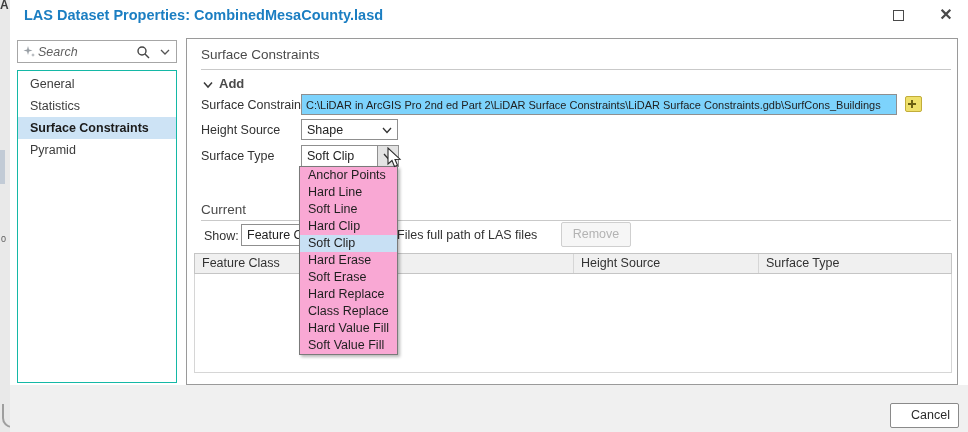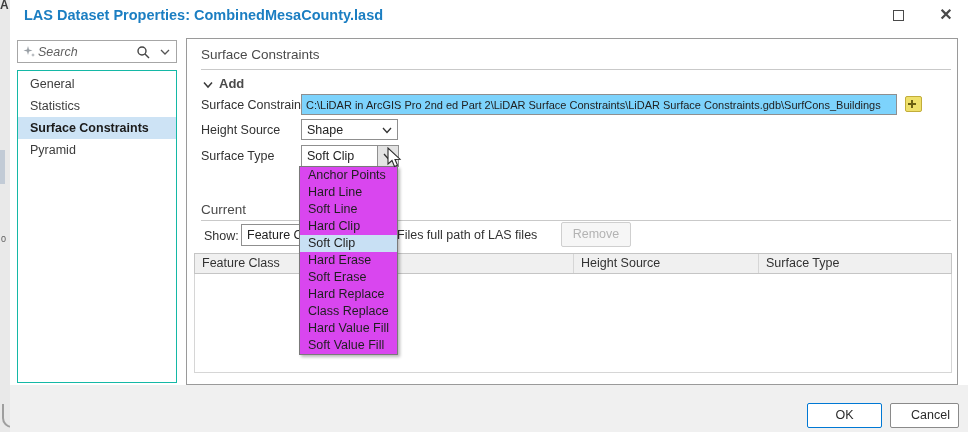--- a/index.html
+++ b/index.html
@@ -71,21 +71,21 @@
 
   
   .tbl-header { position:absolute; left:7px; top:214px; width:758px; height:21px; background:#f0f0f0; border:1px solid #c5c5c5; display:flex; }
   .tbl-hcell { height:100%; line-height:19px; font-size:12.5px; color:#323232; padding-left:7px; border-right:1px solid #d6d6d6; white-space:nowrap; cursor:default; }
   .tbl-hcell.c1 { width:379px; }
   .tbl-hcell.c2 { width:185px; }
   .tbl-hcell.c3 { width:192px; border-right:none; }
   .tbl-body { position:absolute; left:7px; top:235px; width:758px; height:99px; border:1px solid #d6d6d6; border-top:none; background:#fff; }
 
   
-  .dropdown-list { position:absolute; left:289px; top:166px; width:99px; background:#d946ef; border:1px solid #7a7a7a; box-shadow:2px 2px 3px rgba(0,0,0,0.28); z-index:50; }
+  .dropdown-list { position:absolute; left:289px; top:166px; width:99px; background:#f9a8d4; border:1px solid #7a7a7a; box-shadow:2px 2px 3px rgba(0,0,0,0.28); z-index:50; }
   .dd-item { height:17px; line-height:17px; padding-left:8px; font-size:12.5px; color:#1f1f1f; white-space:nowrap; cursor:default; }
   .dd-item.selected { background:#c8e0f4; }
 
   
   .cursor { position:absolute; left:375px; top:147px; z-index:60; pointer-events:none; }
 
   
   .footer { position:absolute; left:0; top:385px; width:958px; height:47px; background:#f0f0f0; }
   .ok-btn { position:absolute; left:797px; top:18px; width:75px; height:25px; background:#fff; border:1px solid #0078d4; border-radius:2px; font-size:12.5px; color:#2b2b2b; text-align:center; line-height:23px; cursor:default; }
   .cancel-btn { position:absolute; left:880px; top:18px; width:69px; height:25px; background:#fff; border:1px solid #8a8a8a; border-radius:2px; font-size:12.5px; color:#2b2b2b; text-align:center; line-height:23px; cursor:default;padding-left:12px; }
@@ -204,18 +204,17 @@
       <div class="dd-item">Class Replace</div>
       <div class="dd-item">Hard Value Fill</div>
       <div class="dd-item">Soft Value Fill</div>
     </div>
 
     <svg class="cursor" width="17" height="24" viewBox="0 0 17 24">
       <path d="M3 1 L3 17 L7 13.5 L9.5 19.5 L12.5 18.2 L10 12.5 L15 12.2 Z" fill="#ffffff" stroke="#2b2b2b" stroke-width="1.1"></path>
     </svg>
 
     <div class="footer">
-      <div class="ok-btn">OK</div>
       <div class="cancel-btn">Cancel</div>
     </div>
 
   </div>
 </div>
 
 </body></html>

